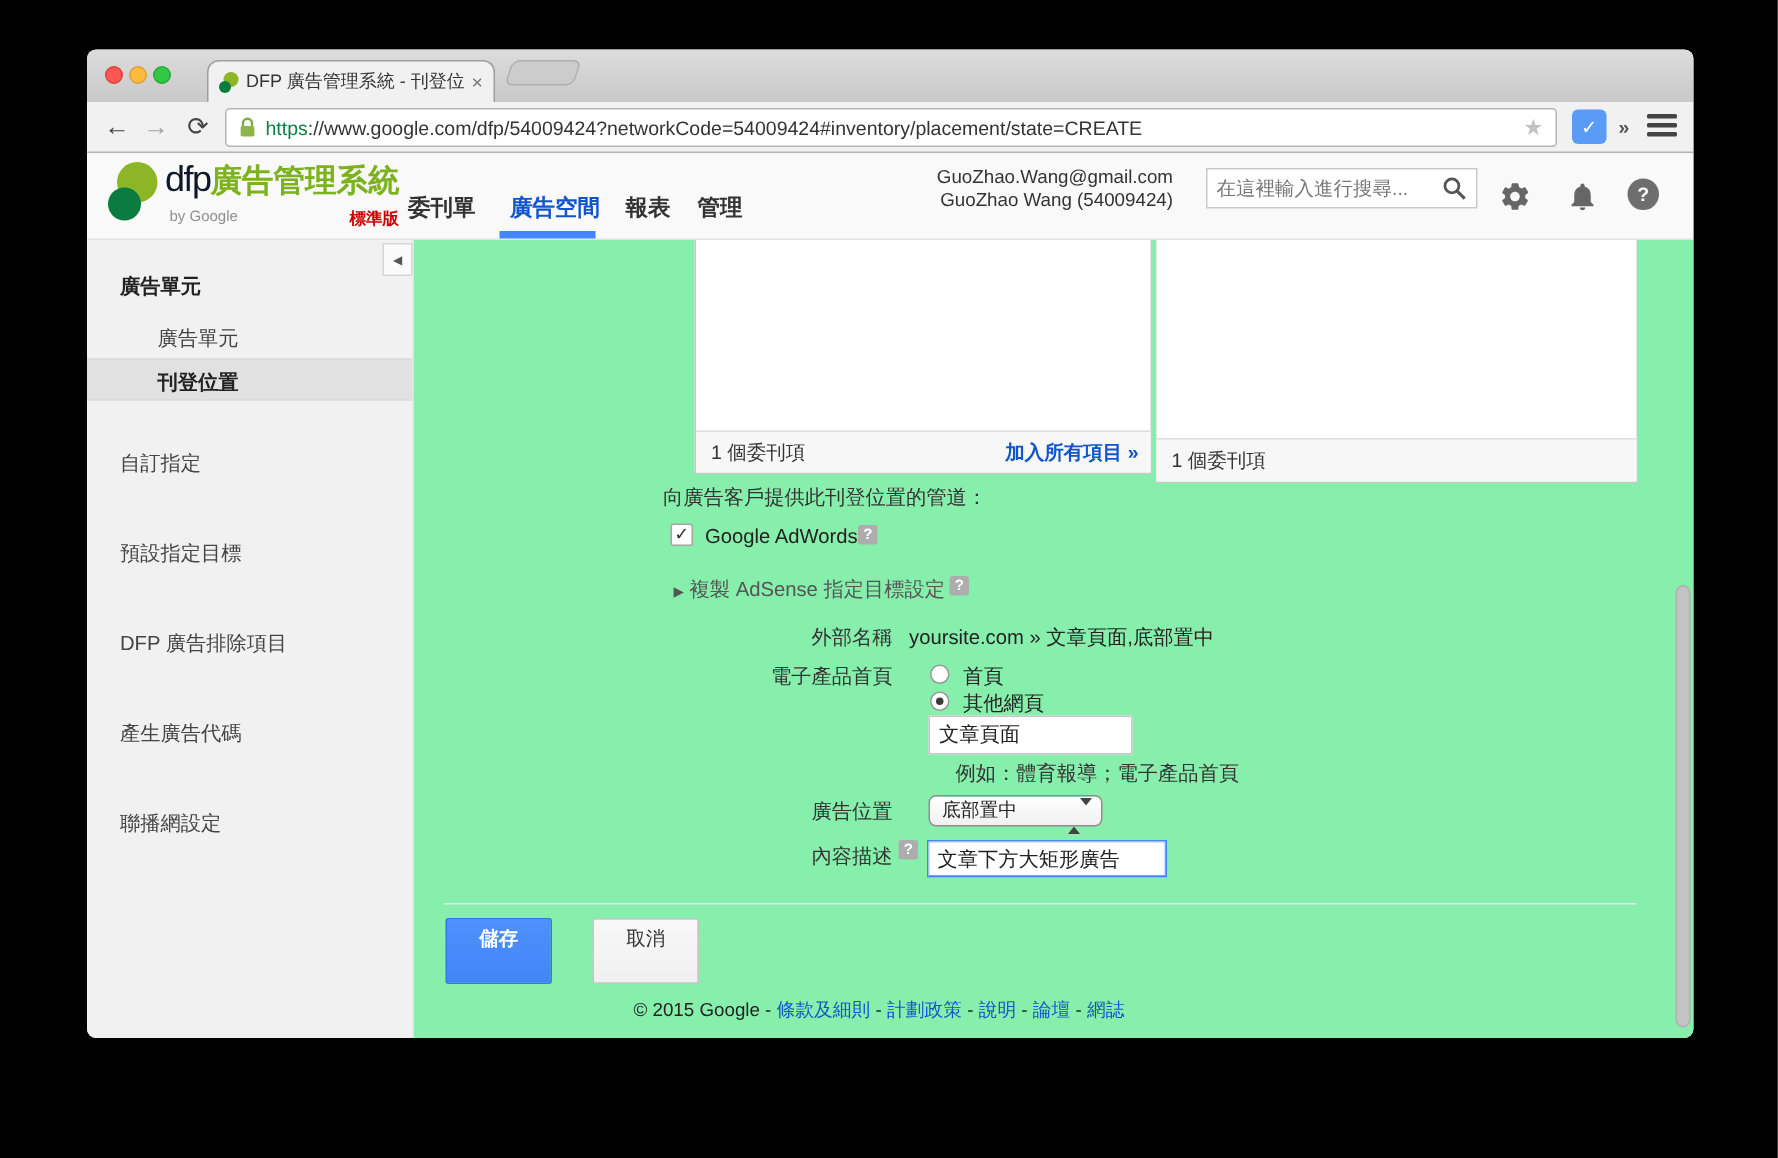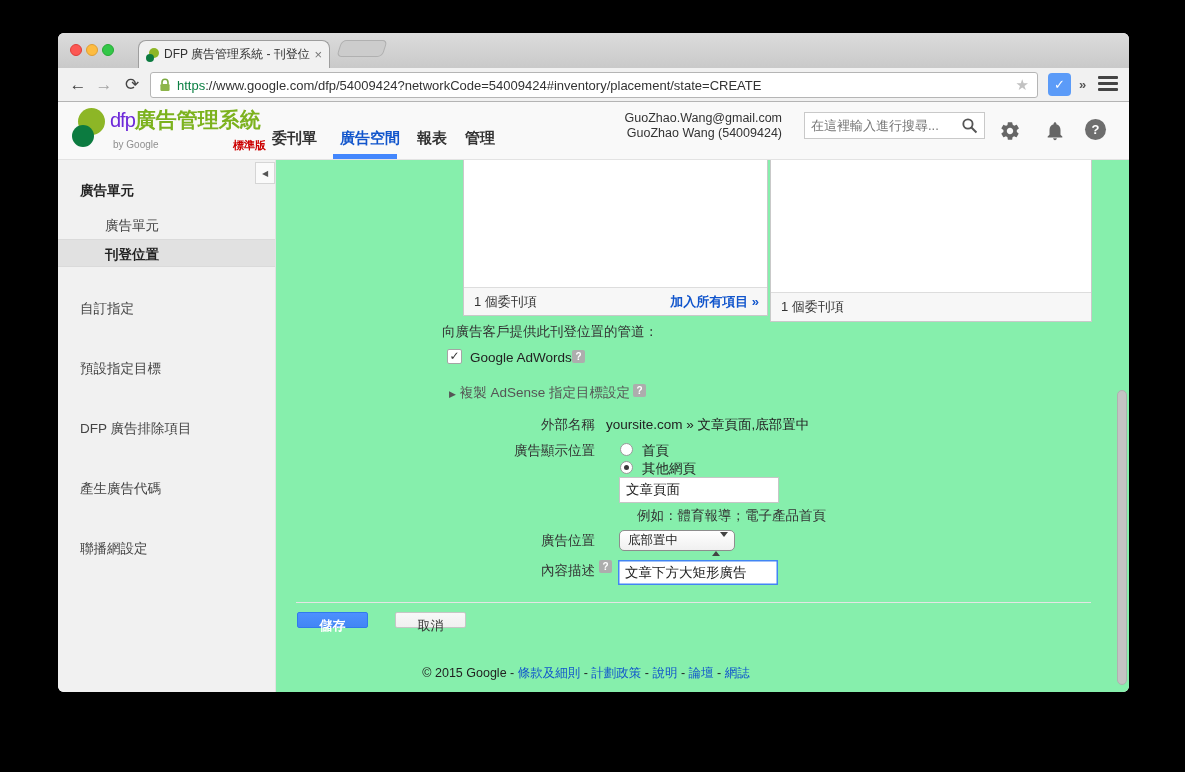--- a/index.html
+++ b/index.html
@@ -47,21 +47,21 @@
   .hamburger { position:absolute; left:1040px; top:8px; width:20px; height:18px; }
   .hamburger span { display:block; width:20px; height:3px; background:#444; border-radius:1px; margin-bottom:3px; }
 
   
   .app-header { position:absolute; left:0; top:69px; width:100%; height:58px;
                 background:#f9f9f9; border-bottom:1px solid #e3e3e3; }
   .logo-mark { position:absolute; left:14px; top:6px; width:36px; height:44px; }
   .logo-mark .c1 { position:absolute; left:6px; top:0; width:27px; height:27px; border-radius:50%; background:#8db626; }
   .logo-mark .c2 { position:absolute; left:0; top:17px; width:22px; height:22px; border-radius:50%; background:#0c7b40; }
   .logo-text { position:absolute; left:52px; top:4px; white-space:nowrap; }
-  .logo-dfp { font-size:20px; color:#6d28d9; letter-spacing:-1px; }
+  .logo-dfp { font-size:24px; color:#0f172a; letter-spacing:-1px; }
   .logo-cjk { font-size:21px; color:#7cb21e; font-weight:bold; }
   .logo-by { position:absolute; left:55px; top:37px; font-size:10px; color:#8f8f8f; }
   .logo-edition { position:absolute; left:175px; top:36px; font-size:11px; font-weight:bold; color:#cc0000; }
   .nav-item { position:absolute; top:27px; font-size:15px; color:#333; cursor:default;font-weight:bold; }
   .nav-item.active { color:#1155cc; }
   .nav-underline { position:absolute; left:275px; bottom:0; width:64px; height:5px; background:#4387fd; }
   .user-info { position:absolute; right:347px; top:9px; text-align:right; font-size:12.5px; color:#333; line-height:15px; }
   .searchbox { position:absolute; left:746px; top:10px; width:181px; height:27px; background:#fff;
                border:1px solid #c9c9c9; display:flex; align-items:center; padding:12px 6px; }
   .searchbox input { flex:1; border:none; outline:none; font-size:13px; color:#333; background:transparent; min-width:0;
@@ -114,21 +114,21 @@
   .select { position:absolute; left:343px; top:370px; width:116px; height:21px;
             background:linear-gradient(#ffffff,#f0f0f0); border:1px solid #8e8e8e; border-radius:5px;
             font-size:12.5px; color:#222; line-height:19px; padding-left:8px; }
   .sel-arrows { position:absolute; right:6px; top:4px; }
   .sel-arrows .up { width:0; height:0; border-left:4px solid transparent; border-right:4px solid transparent;
                     border-bottom:5px solid #444; margin-bottom:2px; }
   .sel-arrows .down { width:0; height:0; border-left:4px solid transparent; border-right:4px solid transparent;
                       border-top:5px solid #444; }
 
   .divider { position:absolute; left:20px; top:442px; width:795px; border-top:1px solid #e5e5e5; }
-  .btn { position:absolute; top:452px; width:71px; height:16px; border-radius:2px; font-size:13px;
+  .btn { position:absolute; top:452px; width:71px; height:44px; border-radius:2px; font-size:13px;
          text-align:center; line-height:26px; cursor:default; }
   .btn-save { left:21px; background:linear-gradient(#4d90fe,#4285f4); border:1px solid #3079ed;
               color:#fff; font-weight:bold; }
   .btn-cancel { left:119px; background:linear-gradient(#f8f8f8,#f0f0f0); border:1px solid #c6c6c6; color:#333; }
 
   .page-footer { position:absolute; left:0; top:505px; width:620px; text-align:center;
                  font-size:12.5px; color:#222; white-space:nowrap; }
   .page-footer a { color:#1155cc; text-decoration:none; }
 
   .scroll-thumb { position:absolute; left:841px; top:230px; width:10px; height:295px;
@@ -248,26 +248,26 @@
       <div class="checkbox" style="left:171px;top:189px">✓</div>
       <div class="txt txt-dark" style="left:194px;top:190px">Google AdWords</div>
       <div class="help-badge" style="left:296px;top:190px">?</div>
 
       <div class="txt txt-gray" style="left:173px;top:224px"><span class="disclosure">▶</span> <span>複製 AdSense 指定目標設定</span></div>
       <div class="help-badge" style="left:357px;top:224px">?</div>
 
       <div class="form-label" style="top:256px">外部名稱</div>
       <div class="txt txt-dark" style="left:330px;top:256px">yoursite.com » 文章頁面,底部置中</div>
 
-      <div class="form-label" style="top:282px">廣告顯示位置</div>
+      <div class="form-label" style="top:282px">電子產品首頁</div>
       <div class="radio" style="left:344px;top:283px"></div>
       <div class="txt txt-dark" style="left:366px;top:282px">首頁</div>
       <div class="radio checked" style="left:344px;top:301px"></div>
       <div class="txt txt-dark" style="left:366px;top:300px">其他網頁</div>
-      <input class="text-input" style="left: 343px; top: 317px; width: 160px;" value="文章頁面">
+      <input class="text-input" style="left: 343px; top: 317px; width: 136px;" value="文章頁面">
       <div class="txt" style="left:361px;top:347px">例如：體育報導；電子產品首頁</div>
 
       <div class="form-label" style="top:372px">廣告位置</div>
       <div class="select">
         <span>底部置中</span>
         <span class="sel-arrows"><span class="up"></span><span class="down"></span></span>
       </div>
 
       <div class="form-label" style="top:402px">內容描述</div>
       <div class="help-badge" style="left:323px;top:400px">?</div>

